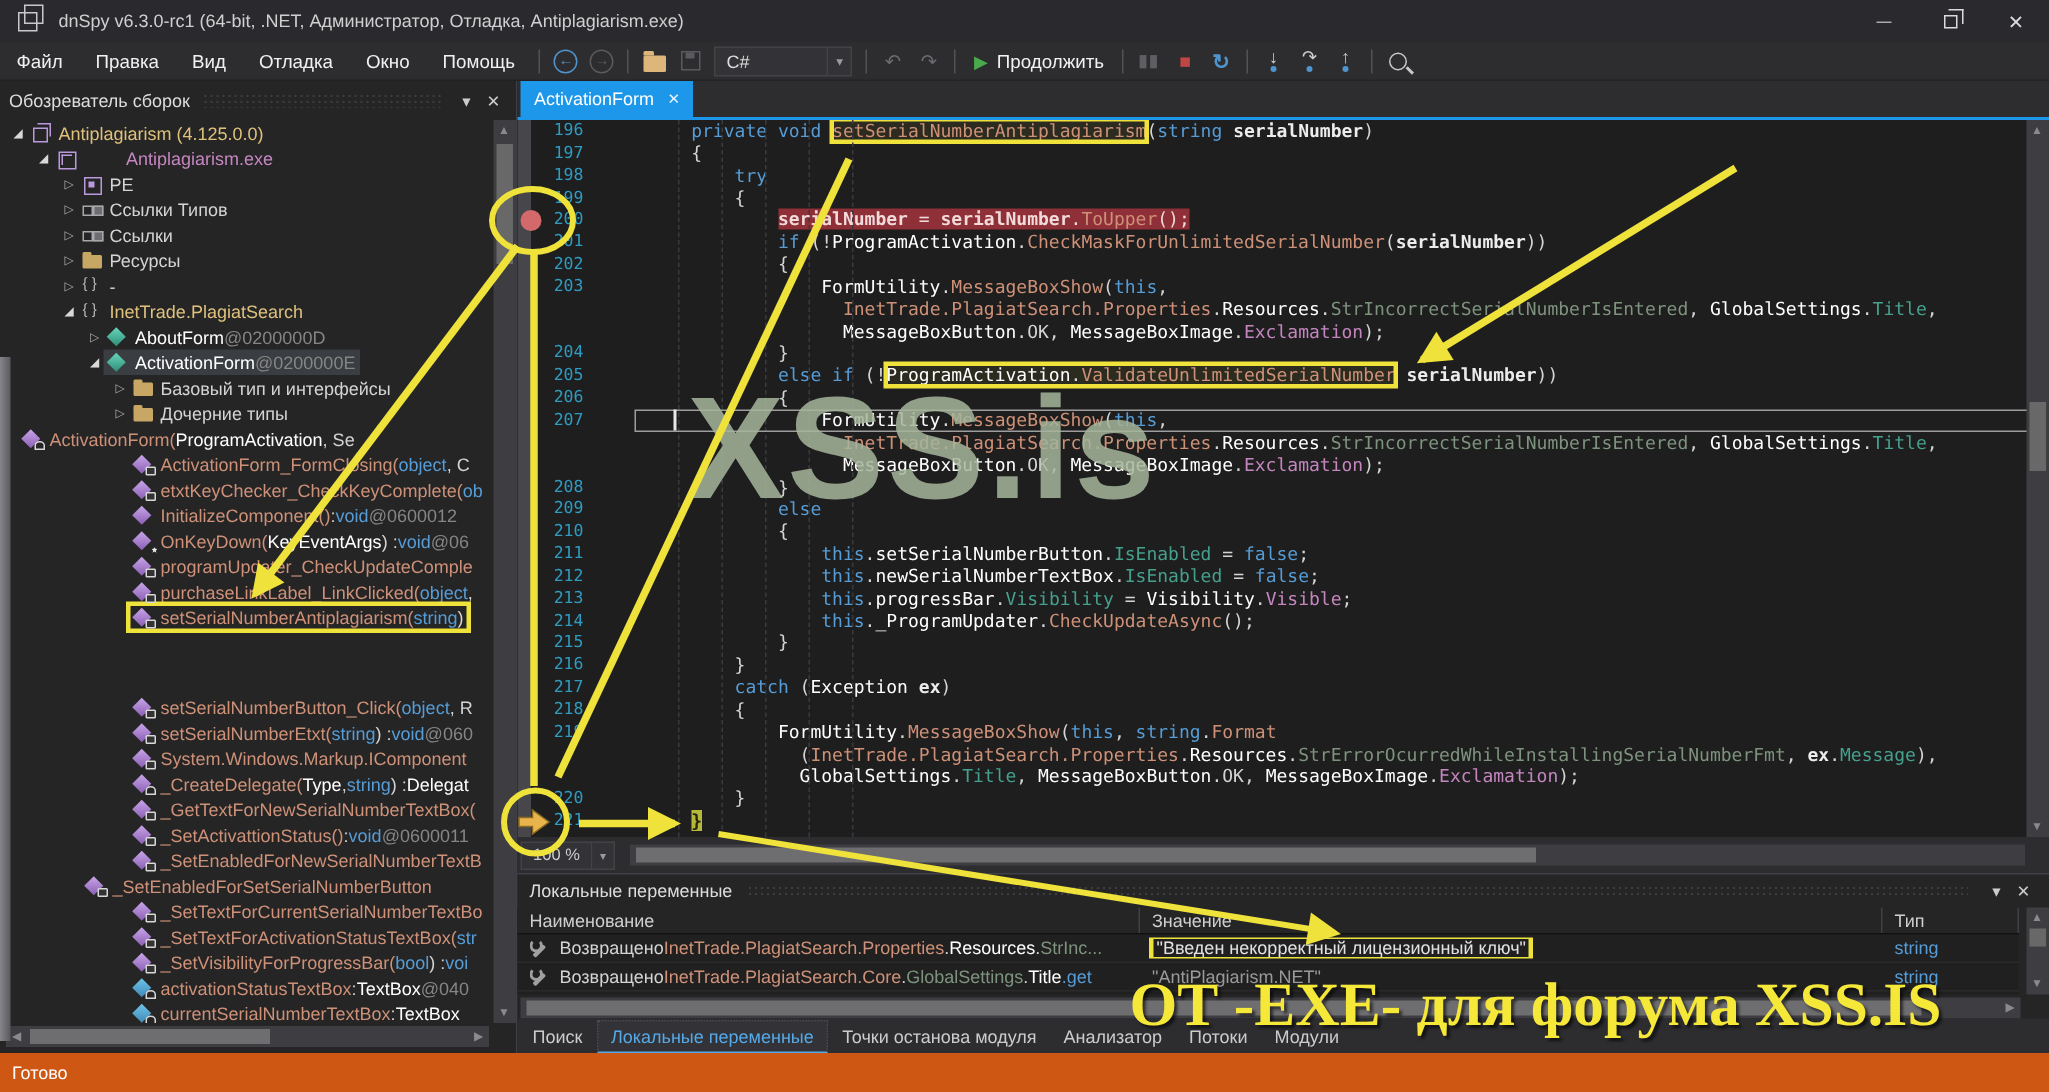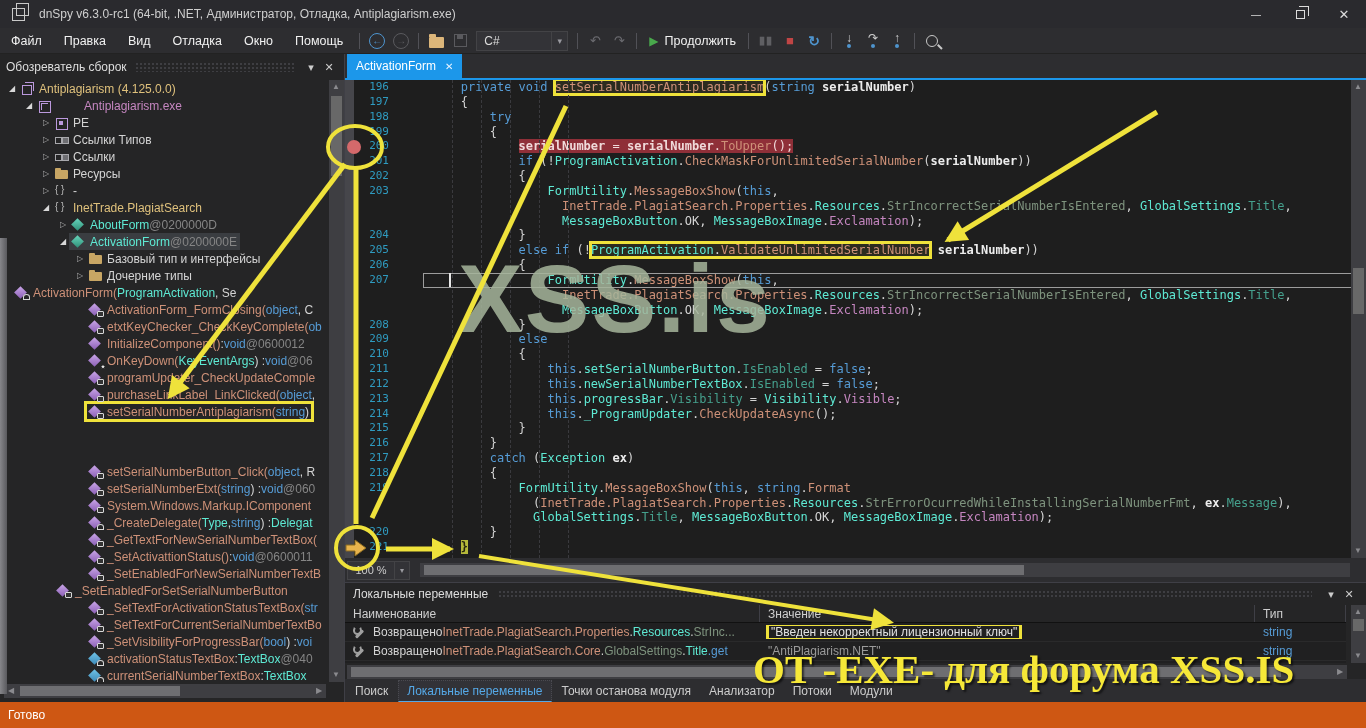--- a/index.html
+++ b/index.html
@@ -77,21 +77,21 @@
   .i-folder::before{content:"";position:absolute;left:0;top:2px;width:13px;height:9px;background:#C8A664;border-radius:1px;}
   .i-folder::after{content:"";position:absolute;left:0;top:0;width:6px;height:3px;background:#C8A664;border-radius:1px 1px 0 0;}
   .i-ns::before{content:"{ }";position:absolute;left:0;top:-1px;color:#B9B9B9;font-size:10px;}
   .i-class::before{content:"";position:absolute;left:1px;top:1px;width:9px;height:9px;background:linear-gradient(135deg,#67D6BC,#2F8E77);transform:rotate(45deg);}
   .i-method::before,.i-methodlock::before,.i-methodstar::before,.i-methodheart::before{content:"";position:absolute;left:1px;top:1px;width:9px;height:9px;background:linear-gradient(135deg,#C9A5E8,#8B5FB5);transform:rotate(45deg);}
   .i-methodlock::after{content:"";position:absolute;right:-1px;bottom:-1px;width:5px;height:4px;border:1.2px solid #D8D8D8;border-radius:1px;background:#333;}
   .i-methodstar::after{content:"";position:absolute;right:-2px;bottom:-2px;width:4px;height:4px;background:#E8E8E8;clip-path:polygon(50% 0,65% 35%,100% 38%,72% 62%,82% 100%,50% 78%,18% 100%,28% 62%,0 38%,35% 35%);}
   .i-methodheart::after{content:"";position:absolute;right:-1px;bottom:-1px;width:5px;height:4px;border:1.2px solid #D8D8D8;border-radius:50% 50% 0 0;}
   .i-fieldheart::before{content:"";position:absolute;left:1px;top:1px;width:9px;height:9px;background:linear-gradient(135deg,#6FC3E8,#3E8AB8);transform:rotate(45deg);}
   .i-fieldheart::after{content:"";position:absolute;right:-1px;bottom:-1px;width:5px;height:4px;border:1.2px solid #D8D8D8;border-radius:50% 50% 0 0;}
-  .c-gold{color:#DFC17C;} .c-mod{color:#C586C0;margin-left:28px;} .c-pl{color:#D4D4D4;} .c-ty{color:#5eead4;text-align:right;}
+  .c-gold{color:#DFC17C;} .c-mod{color:#C586C0;margin-left:28px;} .c-pl{color:#D4D4D4;} .c-ty{color:#ffffff;text-align:right;}
   .c-m{color:#CE9178;} .c-kw{color:#569CD6;} .c-gr{color:#858585;} .c-dim{color:#7E937E;}
   .c-pr{color:#45A08D;} .c-vi{color:#C586C0;} .c-pa{color:#ECECEC;font-weight:bold;}
   .vscroll{position:absolute;width:15px;background:#3E3E42;}
   .vthumb{position:absolute;left:2px;width:11px;background:#686868;}
   .hscroll{position:absolute;height:14px;background:#3E3E42;}
   .hthumb{position:absolute;top:2px;height:10px;background:#6E6E71;}
   .sarr{position:absolute;color:#8A8A8E;font-size:8px;line-height:14px;width:14px;text-align:center;}
   .tree-vscroll{right:0;top:26px;height:602px;}
   .tree-hscroll{left:4px;top:630px;width:322px;}
   .lstrip{position:absolute;left:0;top:238px;width:7px;height:456px;background:linear-gradient(90deg,#86868A,#5A5A5E);}
@@ -469,29 +469,29 @@
           <span class="tar"></span>
           <span class="inner">
             <span class="tic i-methodlock"></span>
             <span class="c-m">_SetEnabledForSetSerialNumberButton</span>
           </span>
         </div>
         <div class="trow" style="padding-left: 74px;">
           <span class="tar"></span>
           <span class="inner">
             <span class="tic i-methodlock"></span>
+            <span class="c-m">_SetTextForCurrentSerialNumberTextBo</span>
+          </span>
+        </div>
+        <div class="trow" style="padding-left: 74px;">
+          <span class="tar"></span>
+          <span class="inner">
+            <span class="tic i-methodlock"></span>
             <span class="c-m">_SetTextForActivationStatusTextBox(</span>
             <span class="c-kw">str</span>
-          </span>
-        </div>
-        <div class="trow" style="padding-left: 74px;">
-          <span class="tar"></span>
-          <span class="inner">
-            <span class="tic i-methodlock"></span>
-            <span class="c-m">_SetTextForCurrentSerialNumberTextBo</span>
           </span>
         </div>
         <div class="trow" style="padding-left: 74px;">
           <span class="tar"></span>
           <span class="inner">
             <span class="tic i-methodlock"></span>
             <span class="c-m">_SetVisibilityForProgressBar(</span>
             <span class="c-kw">bool</span>
             <span class="c-pl">) : </span>
             <span class="c-kw">voi</span>

